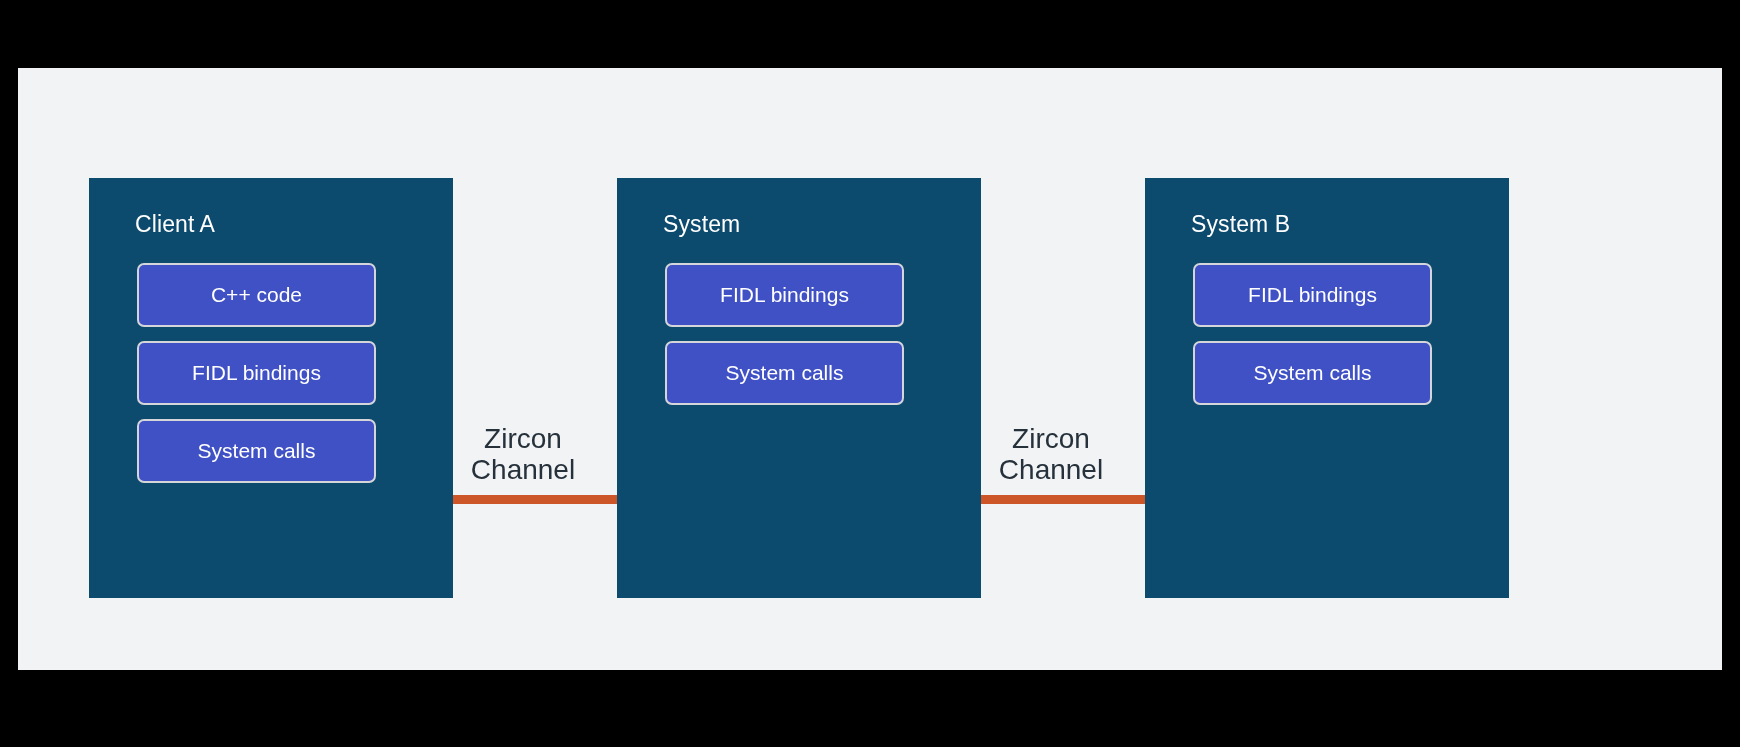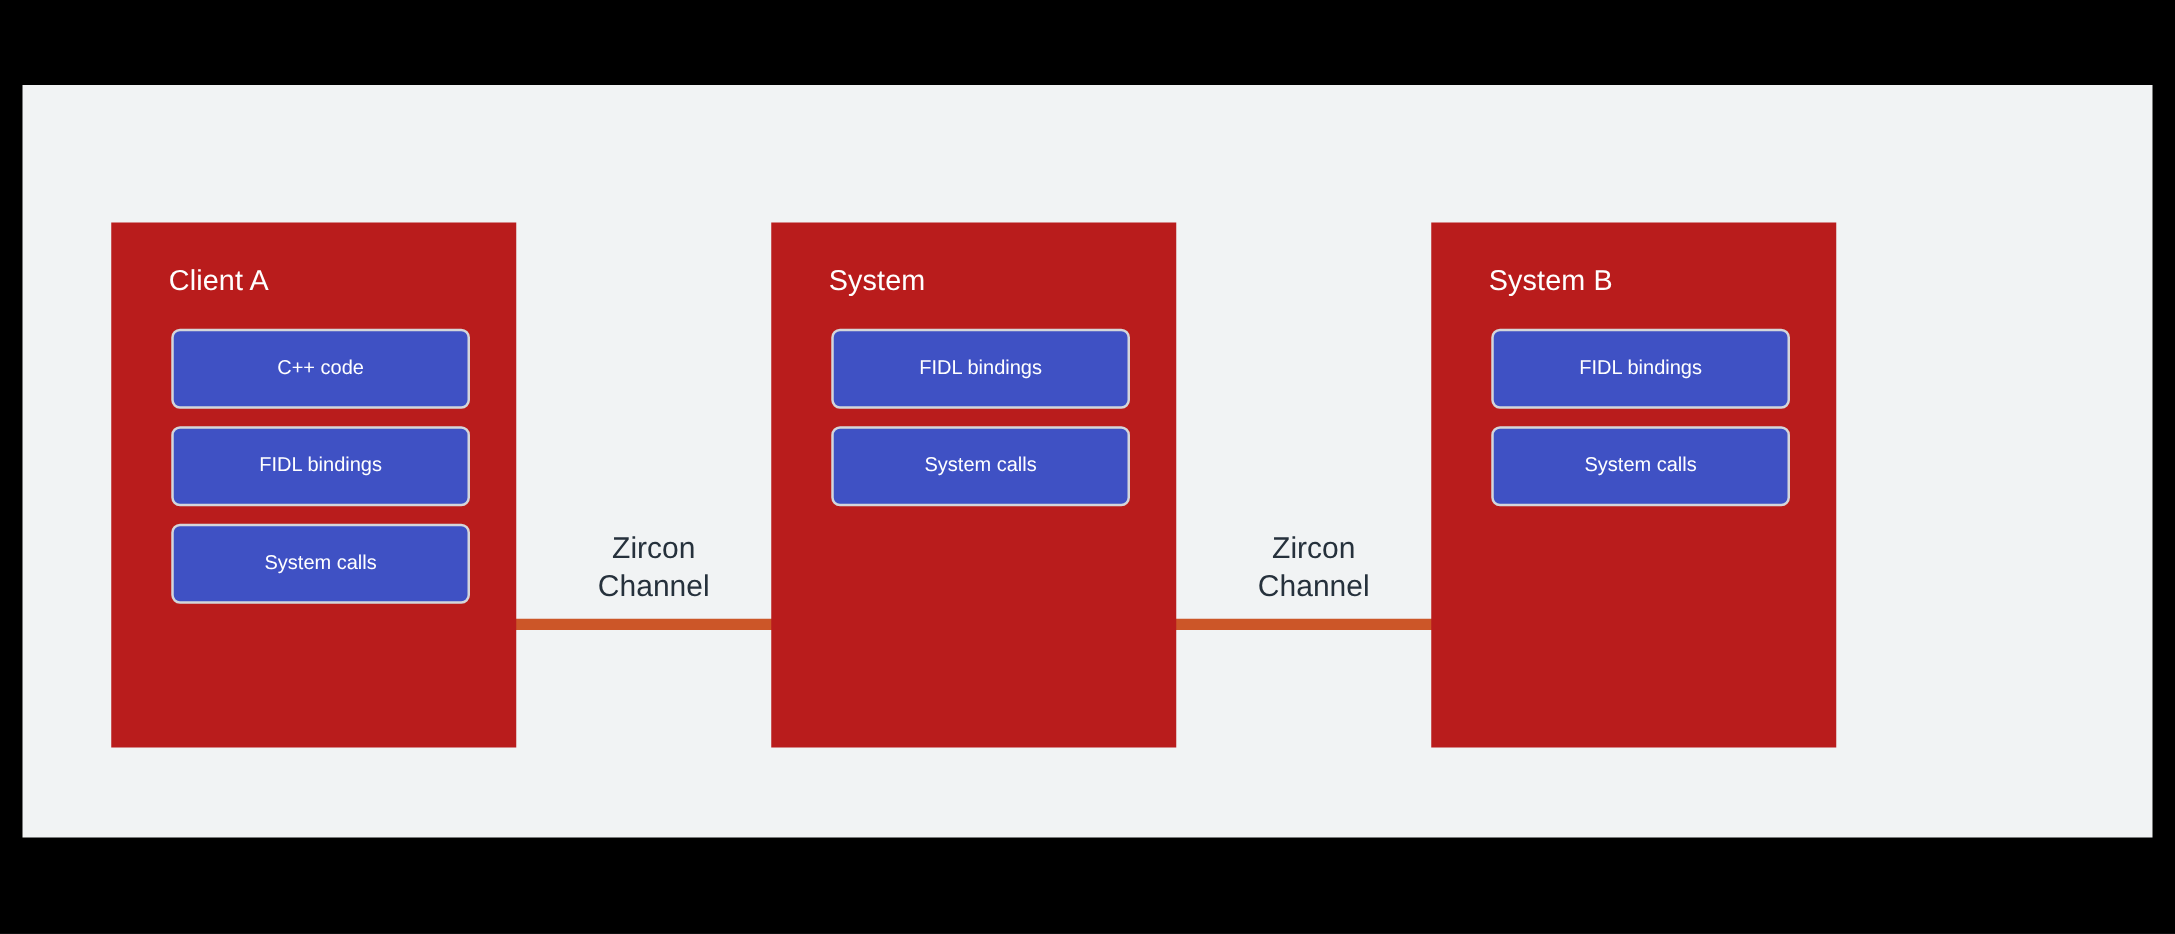--- a/index.html
+++ b/index.html
@@ -42,35 +42,35 @@
   #connector-a-server { left: 350px; width: 310px; }
   #connector-server-b { left: 878px; width: 310px; }
 
   
   .channel-label {
     position: absolute;
     top: 355px;
     width: 220px;
     text-align: center;
     color: #26313c;
-    font-size: 24px;
+    font-size: 28px;
     line-height: 31px;
     z-index: 3;
     white-space: pre-line;
   }
   #channel-label-1 { left: 395px; }
   #channel-label-2 { left: 923px; }
 
   
   .panel {
     position: absolute;
     top: 110px;
-    width: 324px;
+    width: 364px;
     height: 420px;
-    background: #b91c1c;
+    background: #0c4a6e;
     z-index: 2;
     box-sizing: border-box;
   }
   #panel-client-a { left: 71px; }
   #panel-server   { left: 599px; }
   #panel-client-b { left: 1127px; }
 
   .panel-title {
     position: absolute;
     left: 46px;
@@ -89,21 +89,21 @@
   }
 
   .layer-box {
     box-sizing: border-box;
     height: 64px;
     margin-bottom: 14px;
     background: #3f51c4;
     border: 2px solid #d4d6da;
     border-radius: 7px;
     color: #ffffff;
-    font-size: 16px;
+    font-size: 21px;
     display: flex;
     align-items: center;
     justify-content: center;
     text-align: center;
   }
   .layer-box:last-child { margin-bottom: 16px; }
 </style>
 </head>
 <body>
 

